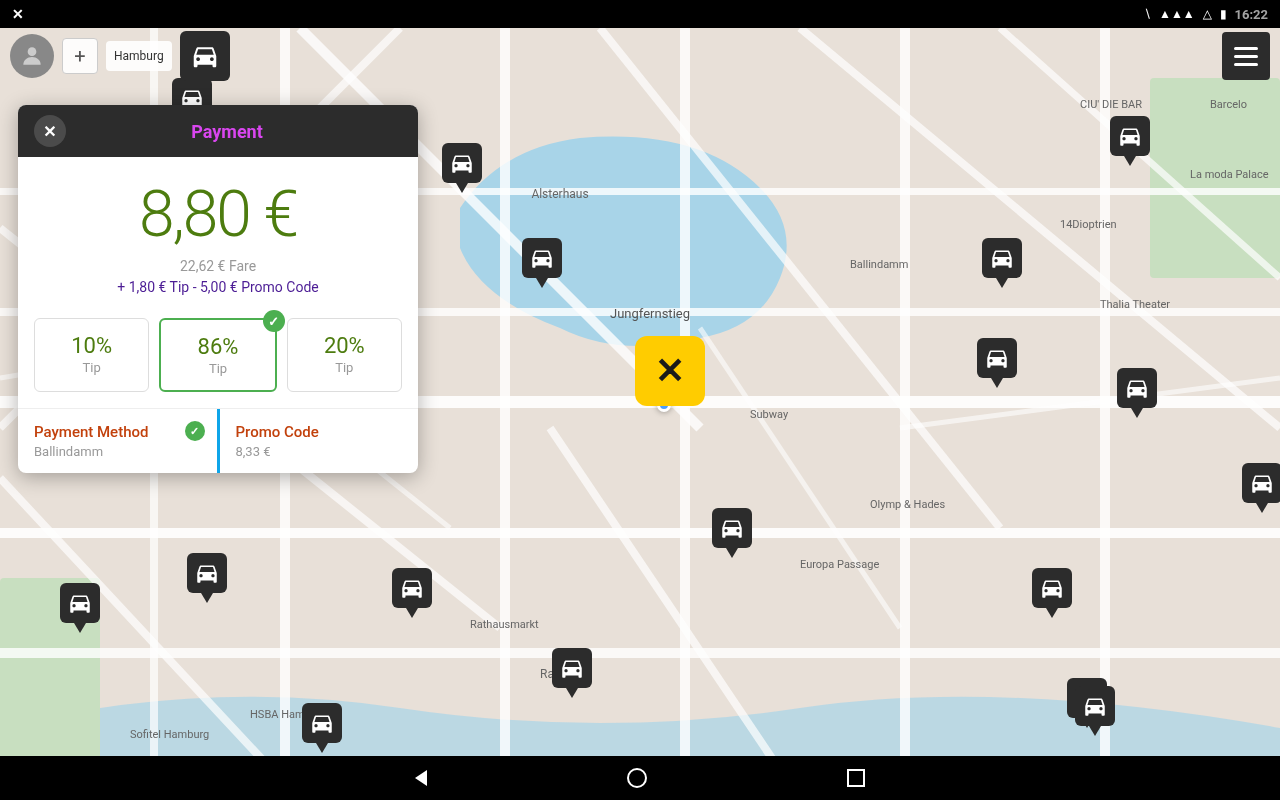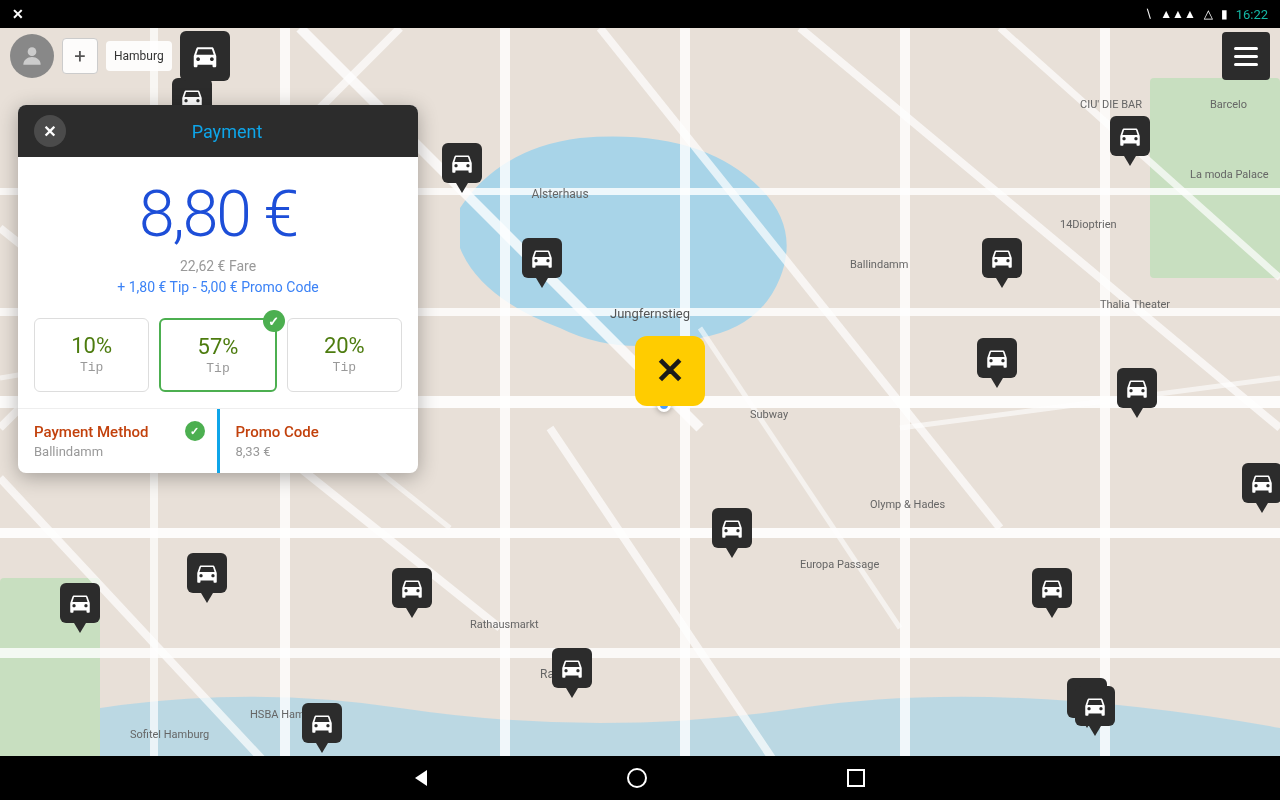--- a/index.html
+++ b/index.html
@@ -7,21 +7,21 @@
 
     
     #status-bar {
       position: absolute; top: 0; left: 0; width: 1280px; height: 28px;
       background: #000; display: flex; align-items: center; justify-content: space-between;
       padding: 0 12px; z-index: 100;
     }
     #status-bar .left { display: flex; align-items: center; gap: 6px; }
     #status-bar .right { display: flex; align-items: center; gap: 8px; }
     #status-bar .x-icon { color: #fff; font-size: 14px; font-weight: bold; }
-    #status-bar .time { color: #14b8a6; font-size: 13px; font-weight: 400; }
+    #status-bar .time { color: #a3a3a3; font-size: 13px; font-weight: 700; }
     #status-bar .status-icon { color: #fff; font-size: 12px; }
 
     
     #map-container {
       position: absolute; top: 28px; left: 0; width: 1280px; height: 772px;
       background: #e8e0d8; overflow: hidden;
     }
 
     
     #map-svg { position: absolute; top: 0; left: 0; width: 100%; height: 100%; }
@@ -103,47 +103,47 @@
     #payment-header {
       background: #2c2c2c; height: 52px; display: flex; align-items: center;
       justify-content: space-between; padding: 0 16px;
     }
     #payment-header .close-btn {
       width: 32px; height: 32px; border-radius: 50%; background: rgba(255,255,255,0.15);
       display: flex; align-items: center; justify-content: center; cursor: pointer;
       color: #fff; font-size: 16px; font-weight: bold;
     }
     #payment-header .title {
-      color: #0ea5e9; font-size: 18px; font-weight: 400;
+      color: #d946ef; font-size: 18px; font-weight: 700;
       position: absolute; left: 50%; transform: translateX(-50%); margin-left: 9px;
     }
 
     #price-section {
       padding: 20px 20px 10px;
       text-align: center;
     }
     #price-section .main-price {
-      font-size: 64px; font-weight: 300; color: #1d4ed8; letter-spacing: -2px;
+      font-size: 64px; font-weight: 300; color: #4d7c0f; letter-spacing: -2px;
     }
     #price-section .fare-detail {
       font-size: 14px; color: #999; margin-top: 4px; line-height: 1.5;
     }
-    #price-section .fare-detail .line2 { color: #3b82f6; }
+    #price-section .fare-detail .line2 { color: #4c1d95; }
 
     #tip-section {
       display: flex; padding: 10px 16px 16px; gap: 10px;
     }
     .tip-btn {
       flex: 1; border: 1.5px solid #ddd; border-radius: 6px;
       padding: 14px 8px; text-align: center; cursor: pointer;
       position: relative; background: #fff;
     }
     .tip-btn.active { border: 2px solid #4caf50; }
     .tip-btn .tip-pct { font-size: 22px; font-weight: 400; color: #4d7c0f; }
-    .tip-btn .tip-label { font-size: 13px; color: #999; margin-top: 2px; font-family: Liberation Mono, monospace; }
+    .tip-btn .tip-label { font-size: 13px; color: #999; margin-top: 2px; }
     .tip-btn .check-mark {
       position: absolute; top: -10px; right: -10px;
       width: 22px; height: 22px; background: #4caf50; border-radius: 50%;
       display: flex; align-items: center; justify-content: center;
       color: #fff; font-size: 13px; font-weight: bold;
     }
 
     #payment-method-section {
       display: flex; border-top: 1px solid #eee; padding: 0;
     }
@@ -444,21 +444,21 @@
     </div>
   </div>
 
   <div id="tip-section">
     <div class="tip-btn">
       <div class="tip-pct">10%</div>
       <div class="tip-label">Tip</div>
     </div>
     <div class="tip-btn active">
       <div class="check-mark">✓</div>
-      <div class="tip-pct">57%</div>
+      <div class="tip-pct">86%</div>
       <div class="tip-label">Tip</div>
     </div>
     <div class="tip-btn">
       <div class="tip-pct">20%</div>
       <div class="tip-label">Tip</div>
     </div>
   </div>
 
   <div id="payment-method-section">
     <div class="pm-item">

